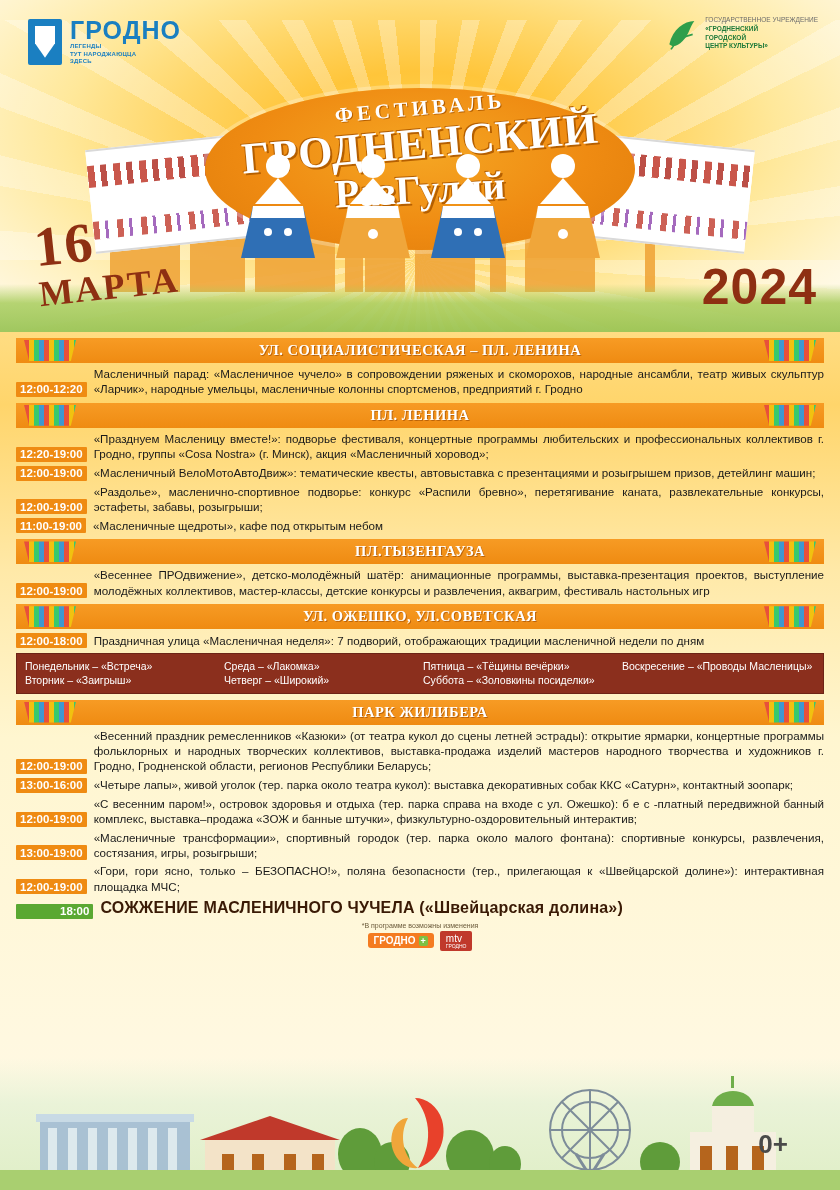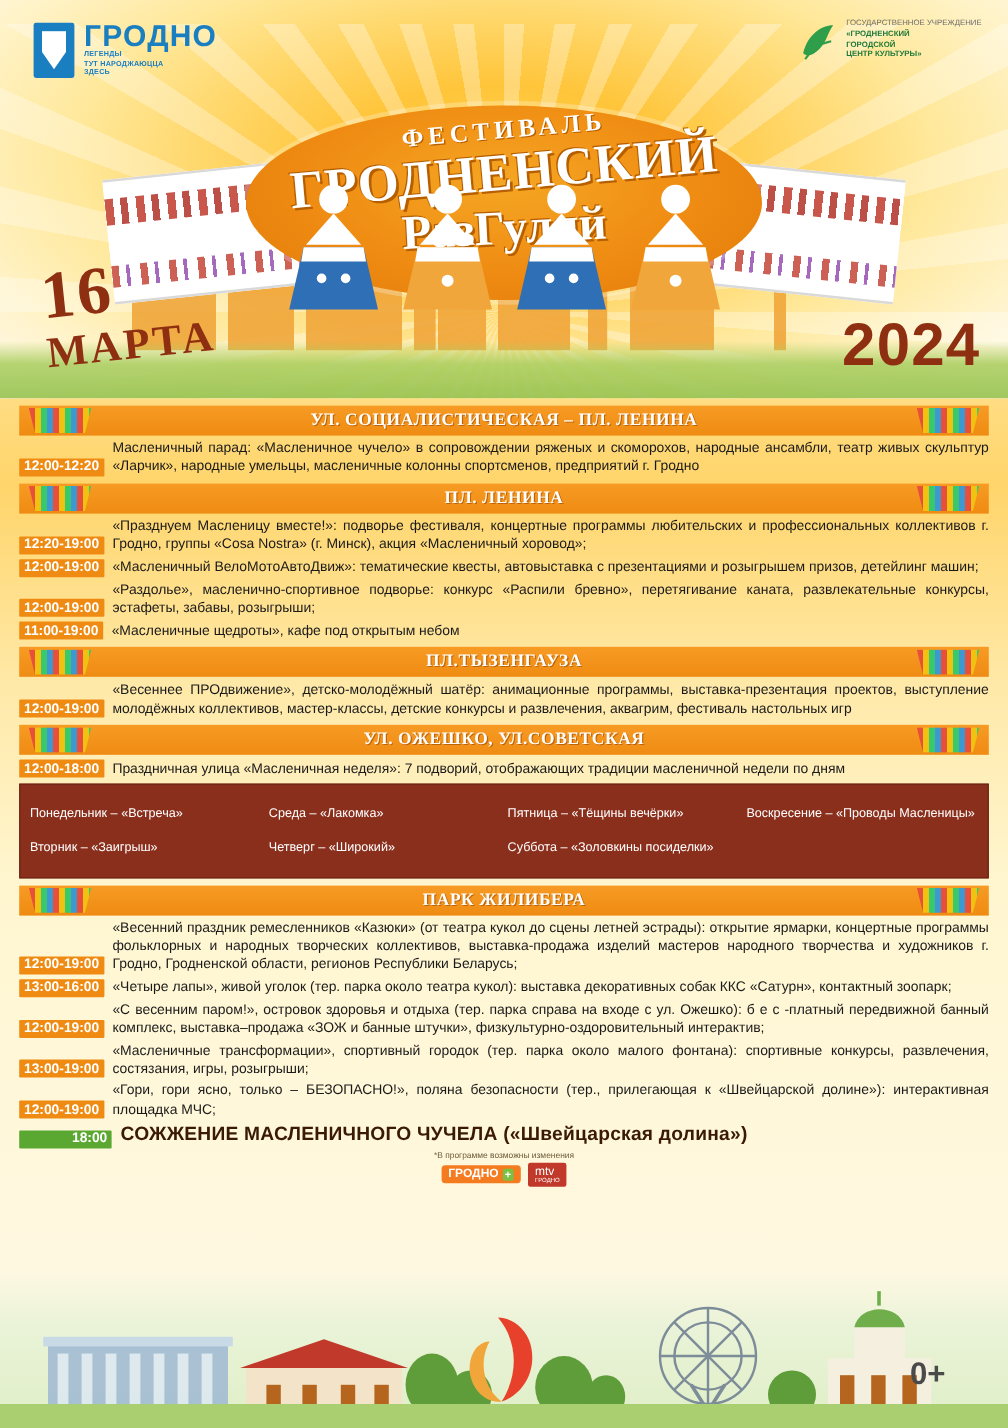--- a/index.html
+++ b/index.html
@@ -151,24 +151,24 @@
     flex:1 1 auto; font-size:11.6px; line-height:1.33; color:#1a1a1a;
     text-align:justify;
   }
   .final { font-weight:bold; color:#3a1a05; font-size:16px; letter-spacing:.2px;}
 
   
   .weektable {
     margin:5px 0 2px 0;
     background:#8b2f1d;
     border:1px solid #6d2416;
-    padding:17px 8px;
+    padding:5px 8px;
     display:grid;
     grid-template-columns: repeat(4, 1fr);
-    gap:14px 6px;
+    gap:0 6px;
   }
   .weektable div {
     color:#fff; font-size:10.5px; line-height:1.35; white-space:nowrap;
   }
 
   .infoline {
     text-align:center; font-weight:bold; font-size:13px; color:#2a1505;
     margin-top:4px; font-family:"Liberation Serif", serif;
   }
   .note {

